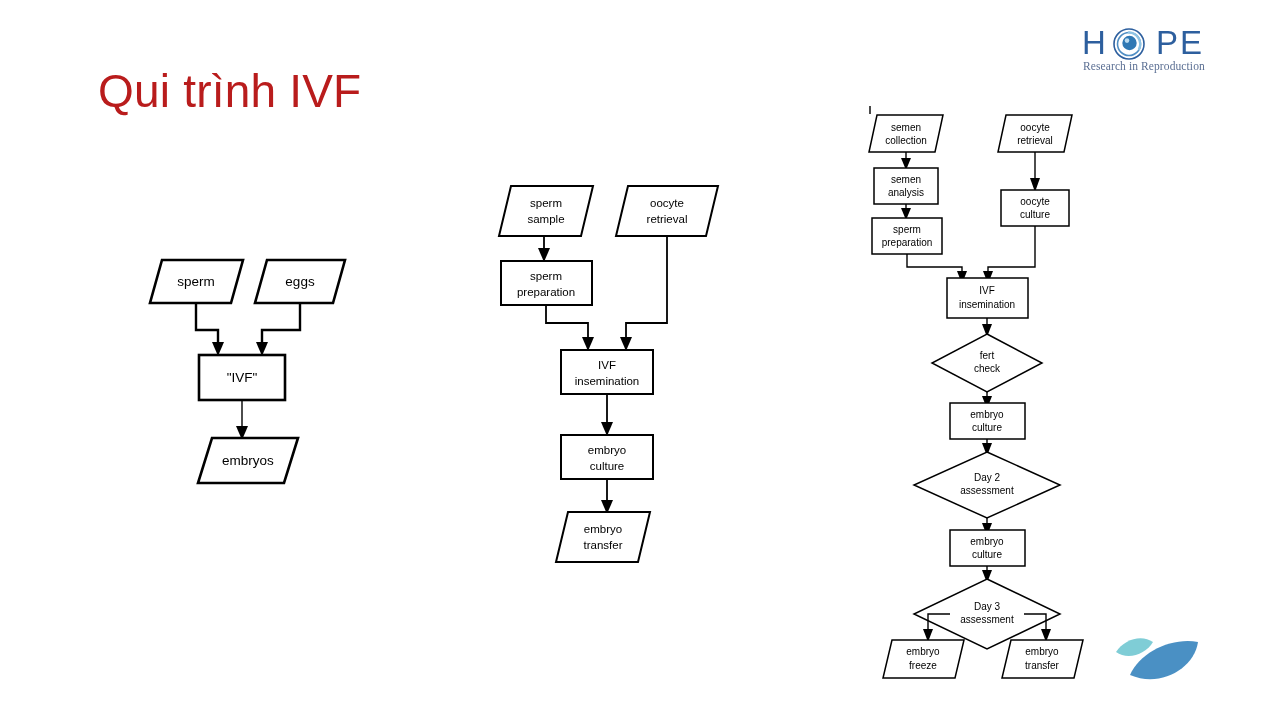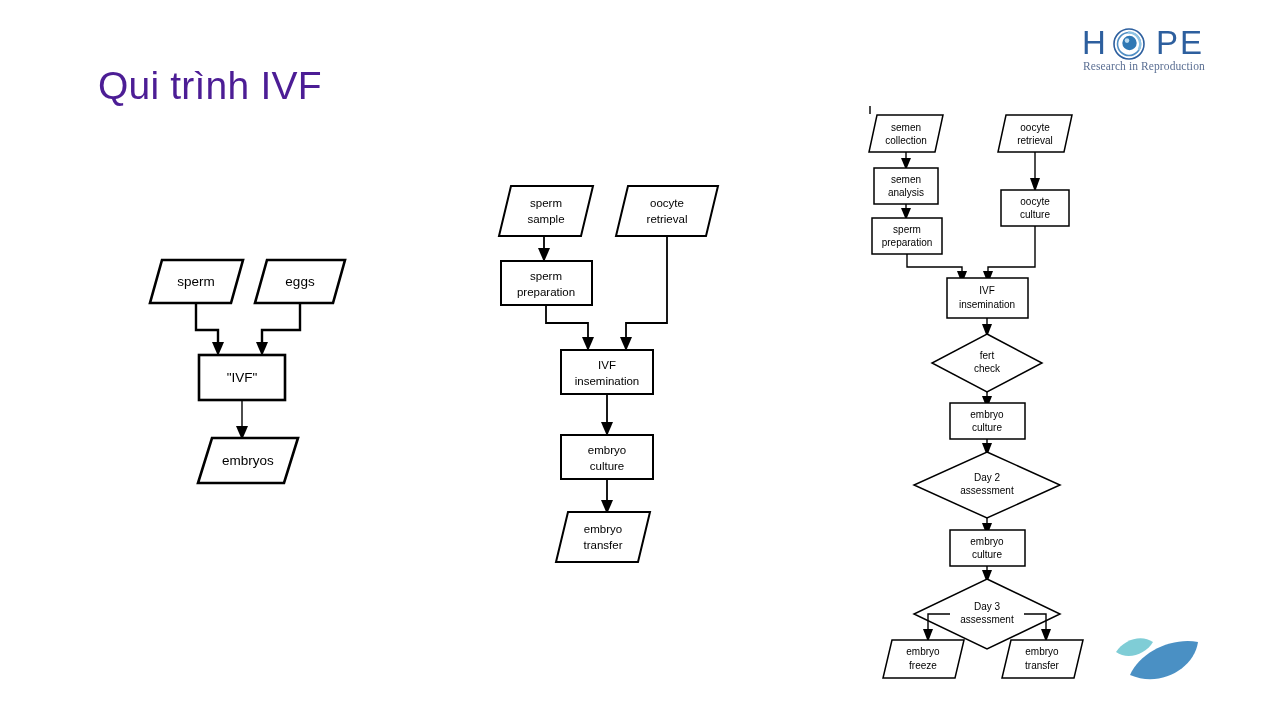--- a/index.html
+++ b/index.html
@@ -13,23 +13,23 @@
     position: relative;
     overflow: hidden;
     font-family: "Liberation Sans", sans-serif;
   }
 
   
   #slide-title {
     position: absolute;
     left: 98px;
     top: 64px;
-    font-size: 39px;
+    font-size: 46px;
     font-weight: 400;
-    color: #4c1d95;
+    color: #b91c1c;
     letter-spacing: 0.2px;
     white-space: nowrap;
   }
 
   
   #hope-logo {
     position: absolute;
     left: 1080px;
     top: 26px;
     width: 134px;

